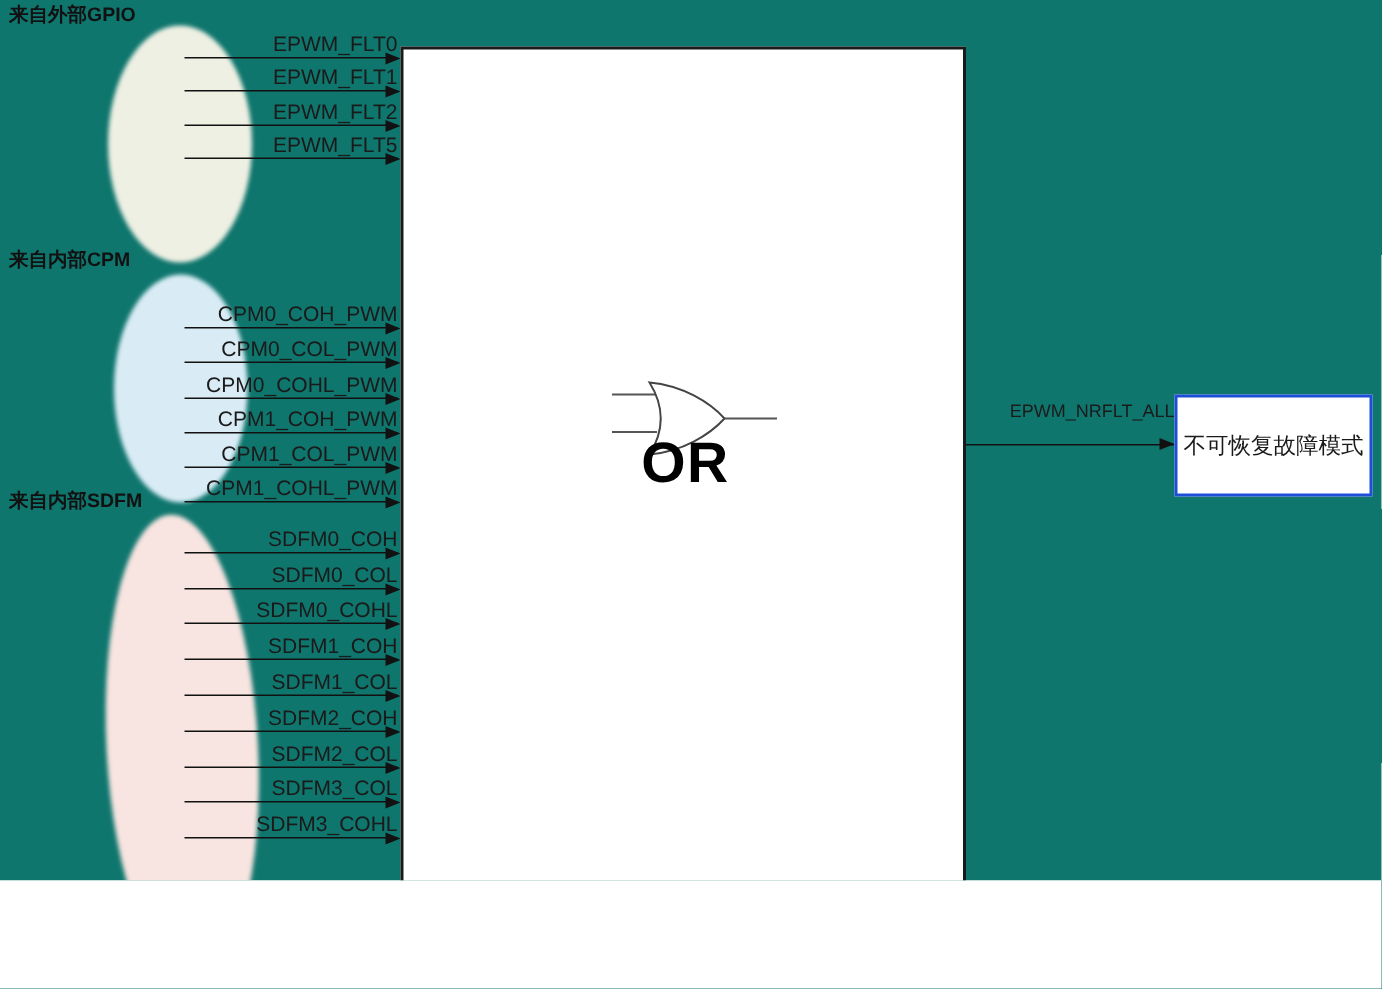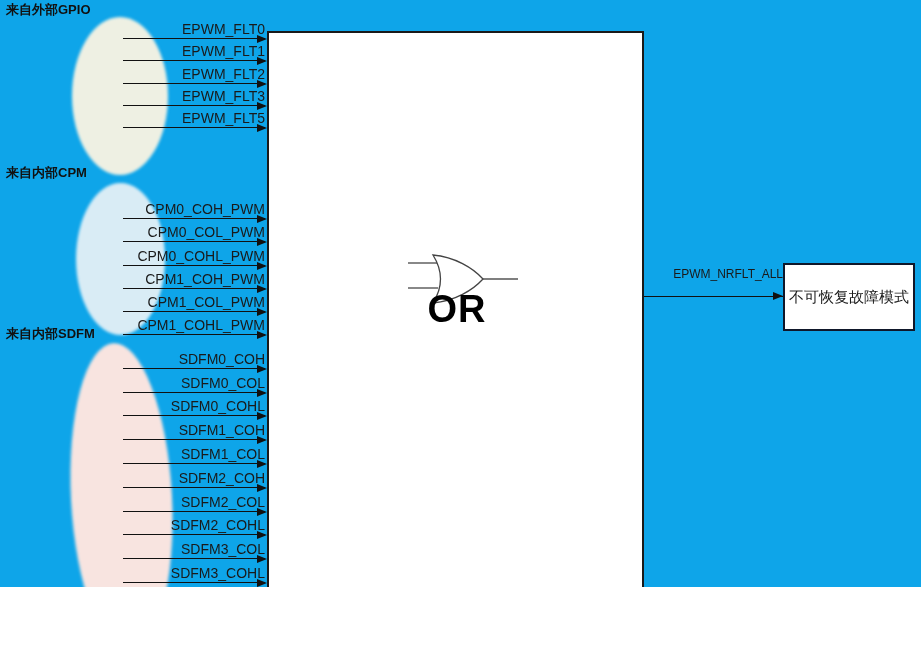--- a/index.html
+++ b/index.html
@@ -1,17 +1,17 @@
 <!DOCTYPE html>
 <html><head>
 <meta charset="utf-8">
 <style>
   html,body{margin:0;padding:0;background:#fff;}
   body{font-family:"Liberation Sans", sans-serif;}
-  .canvas{position:relative;width:921px;height:587px;background:#0ea5e9;overflow:hidden;color:#1a1a1a;}
+  .canvas{position:relative;width:921px;height:587px;background:#0f766e;overflow:hidden;color:#1a1a1a;}
 
   
   .blob{position:absolute;border-radius:50%;filter:blur(1.5px);z-index:0;}
   #blob-gpio{left:72px;top:17px;width:96px;height:158px;}
   #blob-cpm{left:76px;top:183px;width:89px;height:152px;}
   #blob-sdfm{left:71px;top:343px;width:101px;height:310px;transform:rotate(-3deg);}
 
   
   .grp-label{position:absolute;font-size:13px;font-weight:bold;color:#111;z-index:2;white-space:nowrap;}
   #grp-label-gpio{left:6px;top:1px;}
@@ -35,21 +35,21 @@
   #or-label{position:absolute;left:407px;top:288px;width:100px;text-align:center;
             font-size:38px;font-weight:bold;color:#000;letter-spacing:1px;z-index:2;}
 
   
   #out-label{position:absolute;left:646px;top:267px;width:137px;text-align:right;
              font-size:12px;white-space:nowrap;z-index:2;}
   #out-wire{position:absolute;left:644px;top:296px;width:139px;height:0;
             border-top:1.5px solid #111;z-index:1;}
   #out-wire .arrowhead{right:0;bottom:auto;top:-4.75px;}
   #fault-box{position:absolute;left:783px;top:263px;width:132px;height:68px;
-             border:2px solid #0f172a;box-sizing:border-box;background:#fff;
+             border:2px solid #1d4ed8;box-sizing:border-box;background:#fff;
              display:flex;align-items:center;justify-content:center;
              font-size:15px;white-space:nowrap;z-index:2;}
 </style>
 </head>
 <body>
 
 <div class="canvas">
 
   <div class="blob" id="blob-gpio" style="background: rgb(238, 240, 227);"></div>
   <div class="blob" id="blob-cpm" style="background: rgb(217, 236, 245);"></div>
@@ -63,24 +63,20 @@
       <div class="sig-row">
         <span class="sig-label">EPWM_FLT0</span>
         <span class="arrowhead"></span>
       </div>
       <div class="sig-row">
         <span class="sig-label">EPWM_FLT1</span>
         <span class="arrowhead"></span>
       </div>
       <div class="sig-row">
         <span class="sig-label">EPWM_FLT2</span>
-        <span class="arrowhead"></span>
-      </div>
-      <div class="sig-row">
-        <span class="sig-label">EPWM_FLT3</span>
         <span class="arrowhead"></span>
       </div>
       <div class="sig-row">
         <span class="sig-label">EPWM_FLT5</span>
         <span class="arrowhead"></span>
       </div>
     </div>
   <div class="rows" id="rows-cpm">
       <div class="sig-row">
         <span class="sig-label">CPM0_COH_PWM</span>
@@ -130,24 +126,20 @@
       </div>
       <div class="sig-row">
         <span class="sig-label">SDFM2_COH</span>
         <span class="arrowhead"></span>
       </div>
       <div class="sig-row">
         <span class="sig-label">SDFM2_COL</span>
         <span class="arrowhead"></span>
       </div>
       <div class="sig-row">
-        <span class="sig-label">SDFM2_COHL</span>
-        <span class="arrowhead"></span>
-      </div>
-      <div class="sig-row">
         <span class="sig-label">SDFM3_COL</span>
         <span class="arrowhead"></span>
       </div>
       <div class="sig-row">
         <span class="sig-label">SDFM3_COHL</span>
         <span class="arrowhead"></span>
       </div>
     </div>
 
   <div id="main-box"></div>

